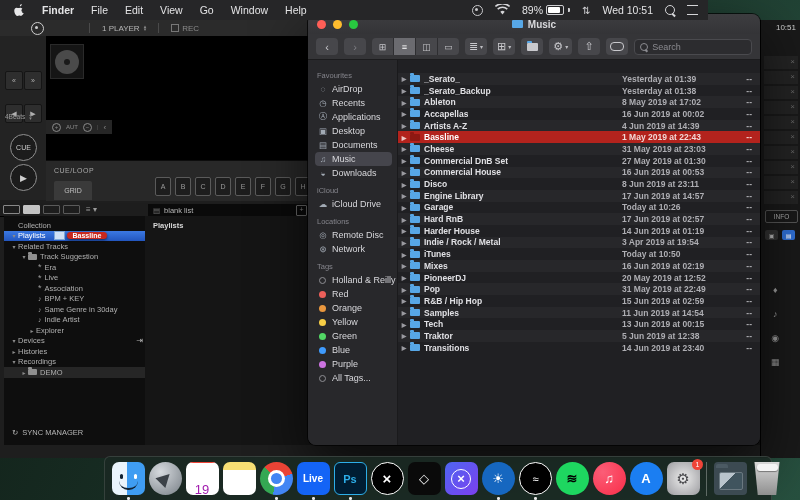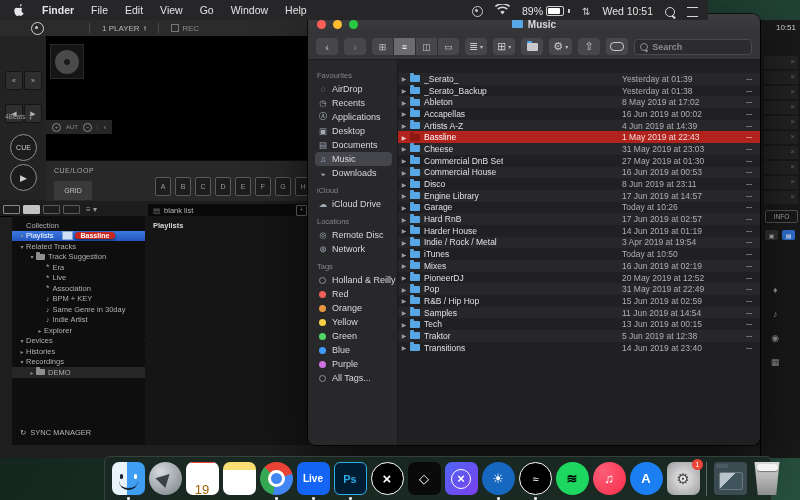--- a/index.html
+++ b/index.html
@@ -6,21 +6,21 @@
   #desktop{position:relative;width:800px;height:500px;overflow:hidden;
     font-family:"Liberation Sans",sans-serif;
     background:linear-gradient(115deg,#101d16 0%,#1b352a 55%,#27503f 100%);}
 
   
   #menubar{position:absolute;left:0;top:0;width:708px;height:20px;background:#262628;
     display:flex;align-items:center;color:#e3e3e5;font-size:10.5px;z-index:30;}
   #menu-left{display:flex;align-items:center;gap:17px;padding-left:14px;}
   #menu-left .mi{cursor:default;}
   #menu-left .mi.app{font-weight:bold;}
-  #menu-right{margin-left:auto;display:flex;align-items:flex-end;gap:12px;padding-right:10px;}
+  #menu-right{margin-left:auto;display:flex;align-items:center;gap:12px;padding-right:10px;}
   .rec-dot{width:9px;height:9px;border:1.5px solid #c9c9cc;border-radius:50%;position:relative;}
   .rec-dot::after{content:"";position:absolute;left:2px;top:2px;width:3px;height:3px;background:#c9c9cc;border-radius:50%;}
   .batt{display:flex;align-items:center;gap:3px;}
   .batt-body{width:16px;height:8px;border:1px solid #cfcfd2;border-radius:2px;position:relative;}
   .batt-body::before{content:"";position:absolute;left:1px;top:1px;bottom:1px;width:12px;background:#fff;border-radius:1px;}
   .batt-tip{width:2px;height:4px;background:#cfcfd2;border-radius:0 1px 1px 0;margin-left:1px;}
   .mag{width:8px;height:8px;border:1.5px solid #d5d5d8;border-radius:50%;position:relative;}
   .mag::after{content:"";position:absolute;left:7px;top:7px;width:4px;height:1.5px;background:#d5d5d8;transform:rotate(45deg);transform-origin:0 0;}
   .nc-icon{width:11px;height:8px;border-top:1.5px solid #d5d5d8;border-bottom:1.5px solid #d5d5d8;}
 
@@ -47,21 +47,21 @@
   #rb-cueloop .cl-label{position:absolute;left:8px;top:6px;font-size:7px;color:#a8a8a8;letter-spacing:.5px;}
   #rb-grid-tab{position:absolute;left:8px;top:20px;width:38px;height:19px;background:#3a3a3a;border-radius:2px 2px 0 0;color:#c0c0c0;font-size:7px;display:flex;align-items:center;justify-content:center;}
   #hotcues{position:absolute;left:109px;top:16px;display:flex;gap:4px;}
   .hotcue{width:14px;height:17px;background:#1d1d1d;border:1px solid #5a5a5a;border-radius:2px;color:#9a9a9a;font-size:7px;display:flex;align-items:center;justify-content:center;}
   #rb-browsebar{position:absolute;left:0;top:183px;width:800px;height:13px;background:#1d1d1d;border-bottom:1px solid #000;display:flex;align-items:center;}
   .vt{width:15px;height:7px;border:1px solid #5a5a5a;border-radius:1px;margin-left:3px;background:#1d1d1d;}
   .vt.sel{background:#c2c2c2;border-color:#c2c2c2;}
   #rb-listicon{margin-left:6px;font-size:8px;color:#9a9a9a;}
   #rb-blanklist{position:absolute;left:148px;top:184px;width:158px;height:12px;background:#0a0a0a;display:flex;align-items:center;gap:4px;padding-left:5px;font-size:7.5px;color:#b5b5b5;}
   #rb-blanklist .plus{margin-left:auto;margin-right:4px;width:9px;height:9px;border:1px solid #666;border-radius:1px;color:#888;font-size:7px;line-height:8px;text-align:center;}
-  #rb-tree-panel{position:absolute;left:12px;top:196px;width:145px;height:229px;background:#0e0e0e;border-right:1px solid #000;}
+  #rb-tree-panel{position:absolute;left:4px;top:196px;width:145px;height:229px;background:#0e0e0e;border-right:1px solid #000;}
   #rb-tree{position:absolute;left:0;top:4px;width:145px;}
   .tr-row{height:10.5px;display:flex;align-items:center;font-size:7.5px;color:#b0b0b0;white-space:nowrap;position:relative;}
   .tr-row.sel{background:linear-gradient(#3b79e2,#2256be);color:#fff;}
   .tr-row.hl{background:#262626;}
   .tr-disc{width:8px;font-size:6px;color:#8a8a8a;text-align:center;flex:none;}
   .tr-ico{margin-right:3px;font-size:7px;color:#9a9a9a;flex:none;}
   .fold{display:inline-block;width:9px;height:6px;background:#8f8f8f;border-radius:1px;position:relative;margin-right:3px;flex:none;}
   .fold::before{content:"";position:absolute;left:0;top:-2px;width:4px;height:2px;background:inherit;border-radius:1px 1px 0 0;}
   .fold.blue{background:#57a7e6;}
   .fold.red{background:#8e1812;}
@@ -98,37 +98,37 @@
   .tb-btn.dim{color:#7e7e84;}
   .seg{display:flex;border-radius:4px;overflow:hidden;}
   .seg .cell{width:21px;height:17px;background:#47474b;color:#c4c4c8;font-size:9px;display:flex;align-items:center;justify-content:center;border-right:1px solid #2e2e31;}
   .seg .cell:last-child{border-right:none;}
   .seg .cell.sel{background:#6b6b70;color:#fff;}
   .dd{font-size:6px;margin-left:2px;color:#bdbdc2;}
   .tagcap{width:12px;height:7px;border:1.5px solid #c9c9cd;border-radius:4px;}
   #f-search{margin-left:auto;width:118px;height:16px;background:#2c2c2f;border:1px solid #4a4a4e;border-radius:4px;display:flex;align-items:center;gap:4px;padding:0 5px;box-sizing:border-box;}
   #f-search .mag{width:6px;height:6px;border-color:#8b8b90;}
   #f-search .mag::after{left:5px;top:5px;width:3px;background:#8b8b90;}
-  #f-search span{font-size:9px;color:#8b8b90;font-weight:bold;}
+  #f-search span{font-size:9px;color:#8b8b90;}
   #f-sidebar{position:absolute;left:0;top:46px;width:90px;bottom:0;background:#28282b;border-right:1px solid #1a1a1c;padding:5px 0 0 7px;box-sizing:border-box;overflow:hidden;}
   .sb-header{font-size:7.5px;color:#85858c;margin:6px 0 2px 2px;}
   .sb-item{display:flex;align-items:center;gap:4px;height:14px;font-size:9px;color:#d8d8dc;border-radius:4px;padding-left:3px;margin-right:5px;white-space:nowrap;}
   .sb-item.sel{background:#45454c;}
   .sb-ico{width:10px;text-align:center;font-size:8.5px;color:#a2aab4;flex:none;}
   .tag-dot{width:7px;height:7px;border-radius:50%;flex:none;margin:0 2px 0 1px;}
   .tag-dot.ring{background:transparent;border:1px solid #8e8e93;box-sizing:border-box;}
   
   #f-list{position:absolute;left:90px;top:46px;right:0;bottom:0;background:#202023;}
   #f-cols{position:absolute;left:0;top:0;right:0;height:13px;background:#29292c;border-bottom:1px solid #141416;font-size:8.5px;color:#a8a8ad;}
   #f-cols .c-name{position:absolute;left:22px;top:1px;}
   #f-cols .c-sort{position:absolute;left:206px;top:1px;font-size:7px;color:#8a8a90;}
   #f-cols .c-date{position:absolute;left:224px;top:1px;}
   #f-cols .c-size{position:absolute;left:326px;top:1px;}
   #f-cols .c-div{position:absolute;top:2px;bottom:2px;width:1px;background:#3a3a3e;}
-  #f-rows{position:absolute;left:0;top:13px;right:0;bottom:0;overflow:hidden;}
+  #f-rows{position:absolute;left:0;top:13px;right:0;bottom:0;overflow:hidden;font-weight:bold;}
   .f-row{height:11.7px;display:flex;align-items:center;font-size:8.5px;color:#e0e0e4;position:relative;white-space:nowrap;}
   .f-row:nth-child(odd){background:#27272a;}
   .f-row .disc{width:12px;text-align:center;color:#9a9aa0;font-size:6px;flex:none;}
   .f-row .fold{width:10px;height:7px;}
   .f-row .fname{margin-left:1px;max-width:190px;overflow:hidden;text-overflow:ellipsis;}
   .f-row .fdate{position:absolute;left:224px;color:#aeaeb3;}
   .f-row .fsize{position:absolute;right:8px;color:#aeaeb3;}
   .f-row.sel{background:#b3231d;color:#fff;}
   .f-row.sel .fdate,.f-row.sel .fsize{color:#f3d9d7;}
   .f-row.sel .disc{color:#f0c9c6;}
@@ -139,21 +139,21 @@
   .di{width:33px;height:33px;border-radius:7px;display:flex;align-items:center;justify-content:center;box-sizing:border-box;position:relative;overflow:hidden;}
   .run-dot{position:absolute;bottom:-4px;left:50%;margin-left:-1px;width:2.5px;height:2.5px;border-radius:50%;background:#e8e8e8;}
   .badge{position:absolute;top:-3px;right:-3px;width:11px;height:11px;border-radius:50%;background:#ef4438;color:#fff;font-size:7px;display:flex;align-items:center;justify-content:center;z-index:2;}
   .di-finder{background:linear-gradient(90deg,#eaf4fc 0 46%,#3f9df2 46%);}
   .di-finder::before{content:"";position:absolute;left:8px;top:12px;width:3px;height:5px;background:#123;border-radius:2px;box-shadow:14px 0 0 #fff;}
   .di-finder::after{content:"";position:absolute;left:7px;top:18px;width:19px;height:8px;border-bottom:2px solid #123;border-radius:0 0 9px 9px;}
   .di-launchpad{background:radial-gradient(circle at 35% 30%,#d6dade,#787f86);border-radius:50%;}
   .di-launchpad::after{content:"";width:0;height:0;border-left:7px solid transparent;border-right:7px solid transparent;border-bottom:13px solid #3c4248;transform:rotate(45deg);}
   .di-calendar{background:#fff;flex-direction:column;}
   .di-cal-month{font-size:5.5px;color:#fff;background:#ef4438;width:100%;text-align:center;line-height:7px;font-weight:bold;}
-  .di-cal-day{font-size:13px;color:#a16207;line-height:22px;margin-top:16px;}
+  .di-cal-day{font-size:13px;color:#a21caf;line-height:22px;margin-top:16px;}
   .di-notes{background:linear-gradient(#f7df74 0 8px,#fff 8px);}
   .di-chrome{border-radius:50%;background:conic-gradient(from -45deg,#ea4335 0 33%,#4285f4 0 66%,#34a853 0 100%);}
   .di-chrome::after{content:"";width:11px;height:11px;border-radius:50%;background:#4285f4;box-shadow:0 0 0 3px #fff;}
   .di-ableton-live{background:#1464f6;color:#fff;font-size:10px;font-weight:bold;}
   .di-photoshop{background:#001d33;border:1.5px solid #2daee8;border-radius:6px;color:#2daee8;font-size:11px;font-weight:bold;}
   .di-serato-x{background:#000;border-radius:50%;border:1.5px solid #fff;color:#fff;font-size:15px;font-weight:bold;}
   .di-cube-app{background:#0a0a0a;color:#fff;font-size:13px;}
   .di-mixed-in-key{background:linear-gradient(135deg,#4e66f0,#7c3ff0);color:#fff;font-size:13px;font-weight:bold;}
   .di-mixed-in-key::after{content:"";position:absolute;width:18px;height:18px;border:1.5px solid #fff;border-radius:50%;}
   .di-engine-burst{background:#1667c0;border-radius:50%;color:#fff;font-size:13px;}

